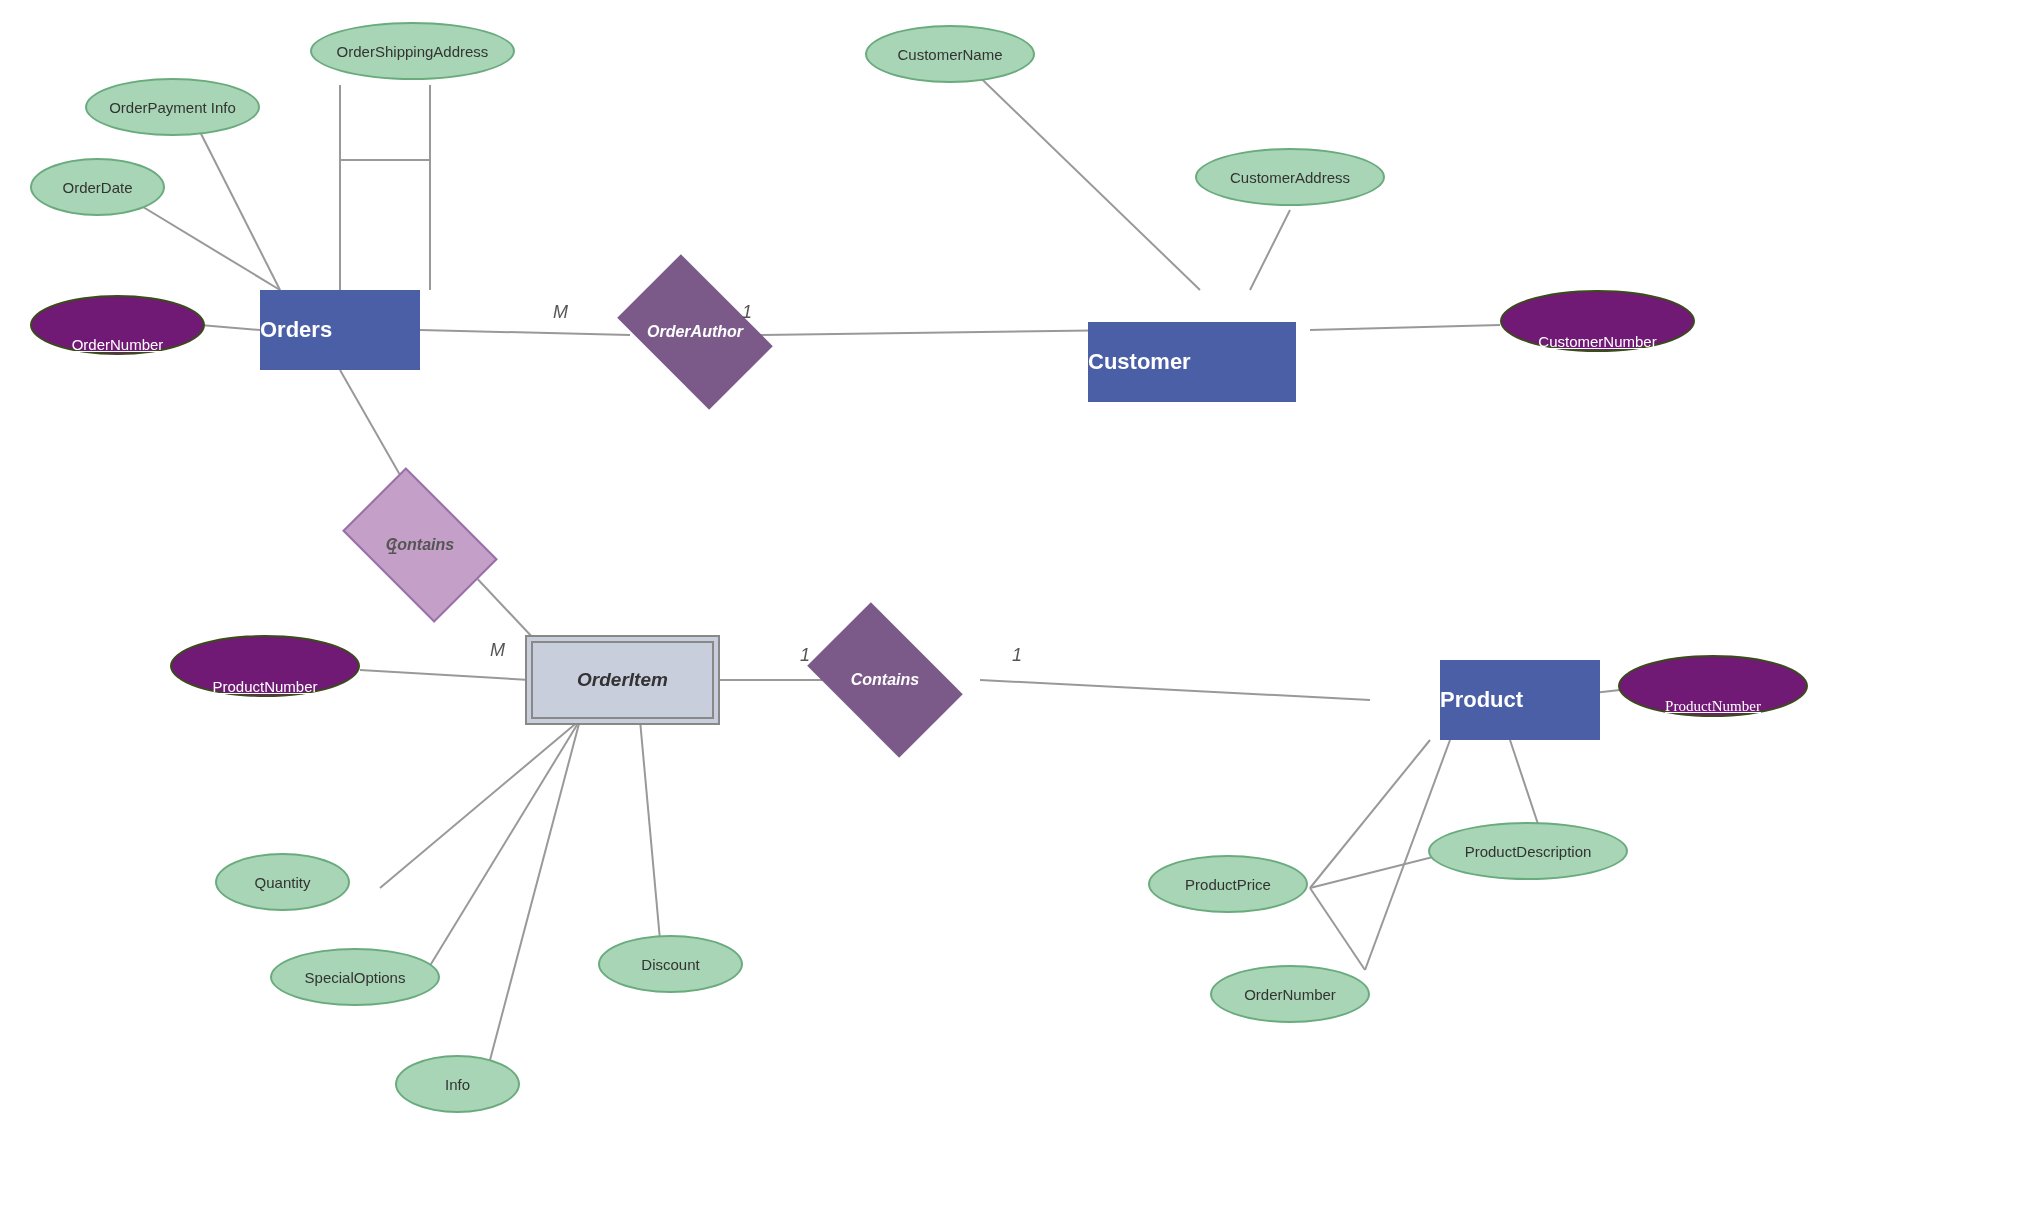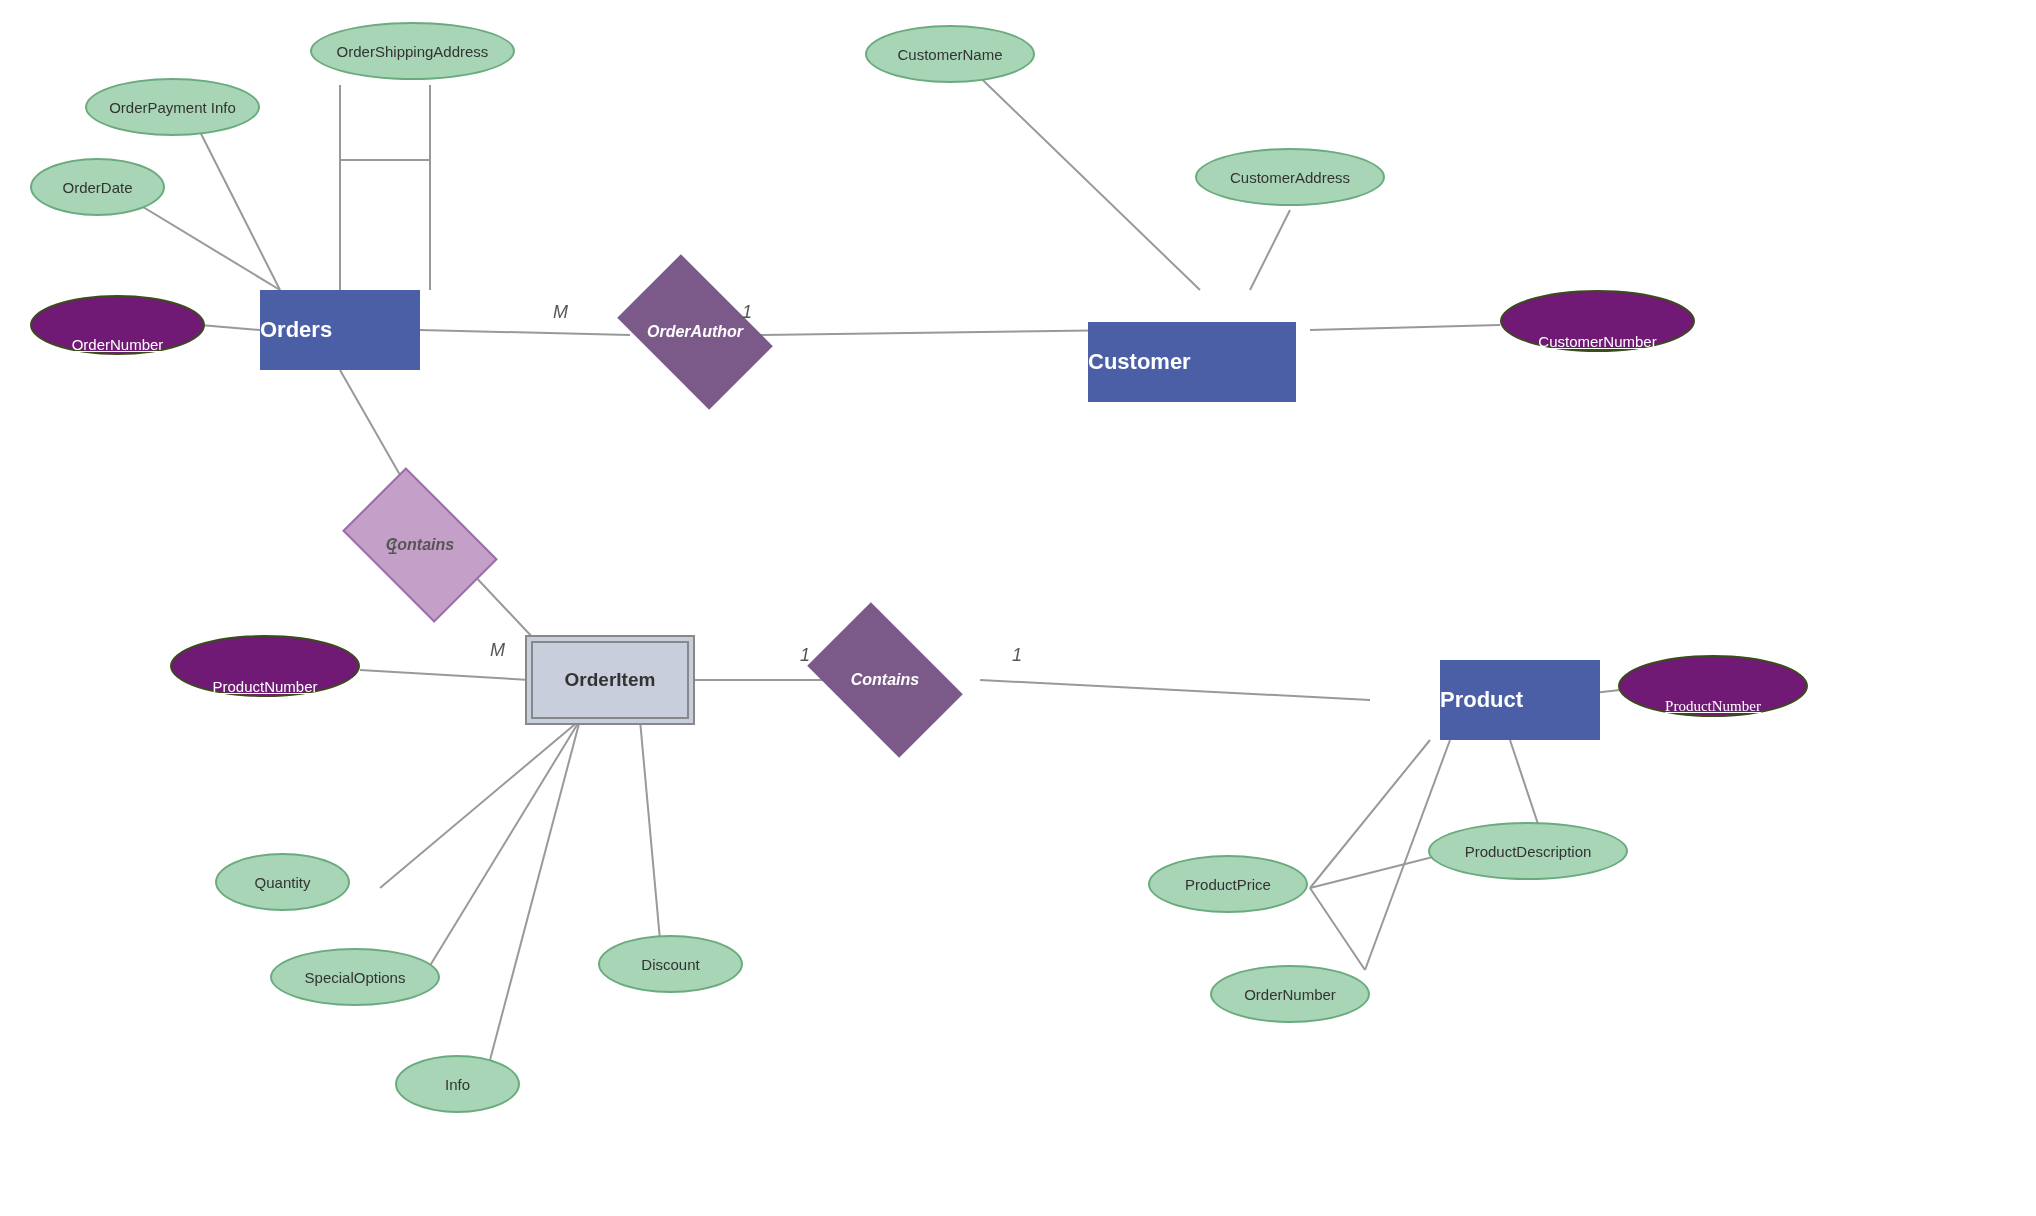--- a/index.html
+++ b/index.html
@@ -159,21 +159,21 @@
   </div>
 
   <div class="entity" style="left:1088px; top:290px; width:208px; height:80px;margin-top:32px;">
     <span>Customer</span>
   </div>
 
   <div class="entity" style="left:1440px; top:660px; width:160px; height:80px;">
     <span>Product</span>
   </div>
 
-  <div style="position:absolute; left:525px; top:635px; width:170px; height:90px;">
+  <div style="position:absolute; left:525px; top:635px; width:195px; height:90px;font-style:italic;">
     <div style="position:absolute; inset:0; background:#c8cedc; border:2px solid #888;"></div>
     <div style="position:absolute; inset:6px; border:2px solid #888; display:flex; align-items:center; justify-content:center;">
       <span style="font-size:19px; font-weight:bold; color:#333;">OrderItem</span>
     </div>
   </div>
 
   <div class="relationship" style="left:630px; top:287px;">
     <div class="diamond"></div>
     <span class="diamond-label">OrderAuthor</span>
   </div>

